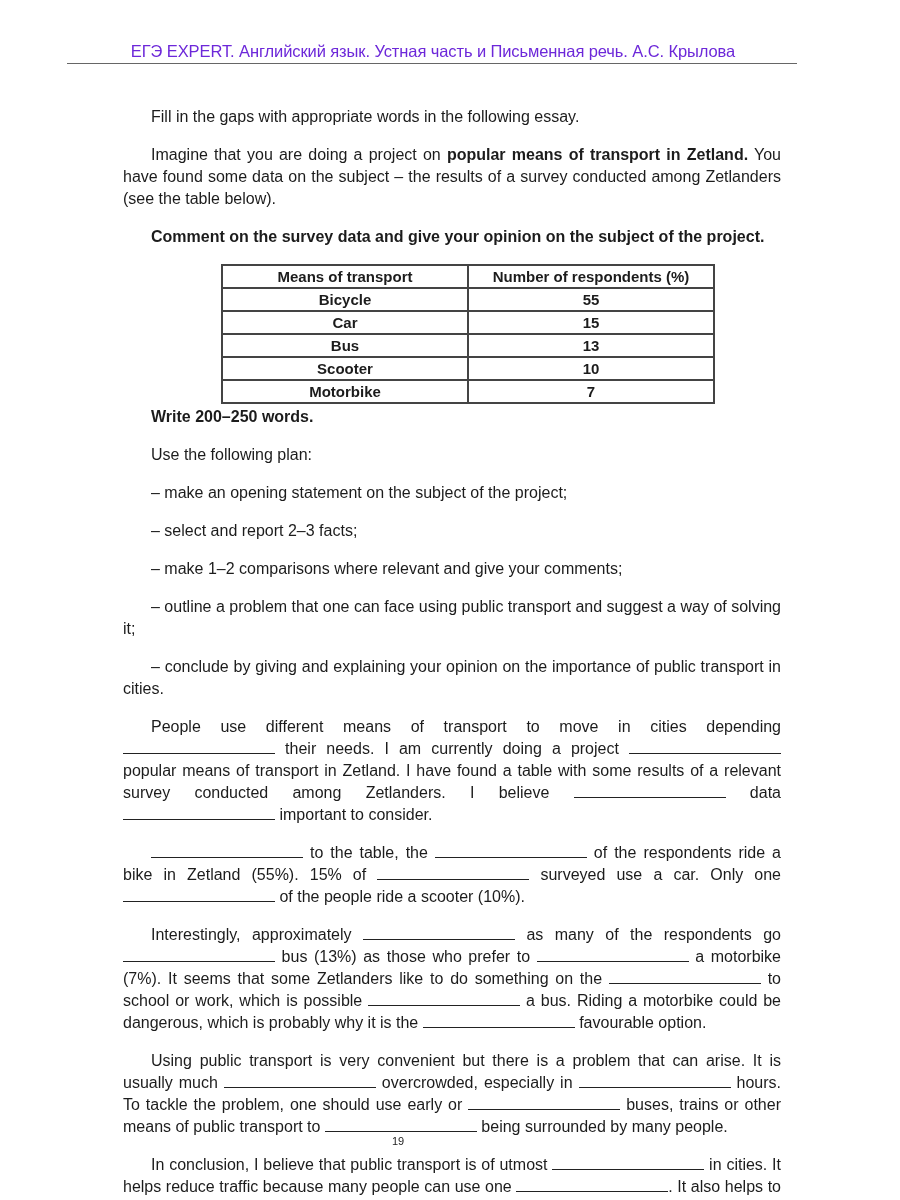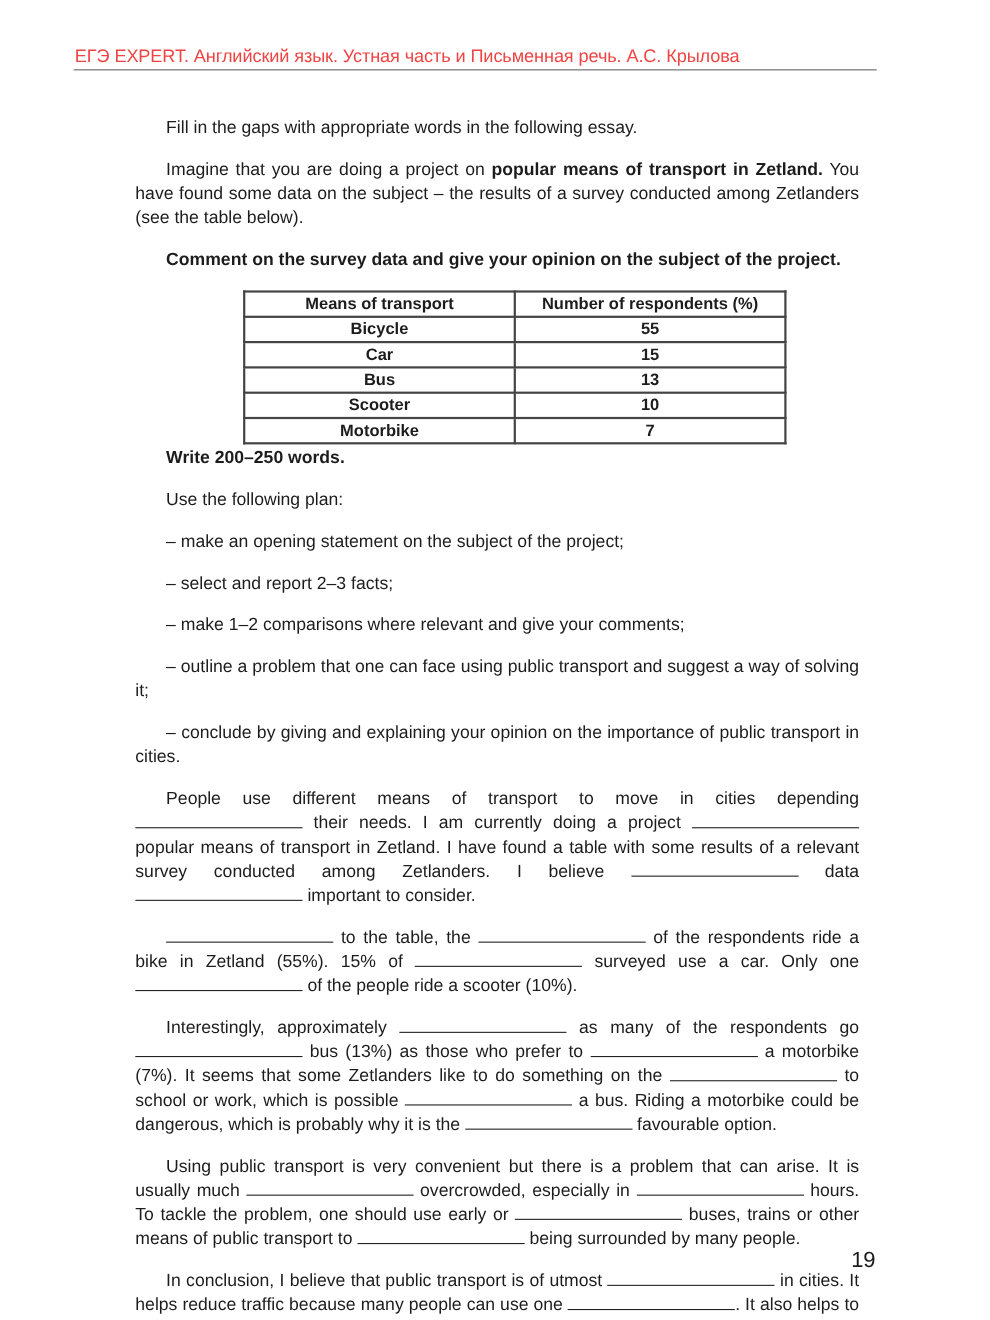--- a/index.html
+++ b/index.html
@@ -2,21 +2,21 @@
 <html><head>
 <meta charset="utf-8">
 <style>
   html, body { margin: 0; padding: 0; }
   body {
     width: 900px; height: 1200px; background: #ffffff; position: relative; overflow: hidden;
     font-family: "Liberation Sans", sans-serif; color: #1c1c1c;
   }
   .running-head {
     position: absolute; left: 68px; width: 730px; top: 42px;
-    text-align: left; font-size: 16.5px; color: #ef4444; letter-spacing: -0.1px;
+    text-align: center; font-size: 16.5px; color: #6d28d9; letter-spacing: -0.1px;
   }
   .head-rule {
     position: absolute; left: 67px; width: 730px; top: 63px; height: 0;
     border-top: 1.5px solid #666;
   }
   .content {
     position: absolute; left: 107px; width: 690px; top: 90px;
     font-size: 16px; line-height: 22px;
   }
   .task-title { font-weight: bold; font-size: 20px; margin: 3px 0 12px 28px; }
@@ -27,21 +27,21 @@
   .survey {
     margin: 6px 0 0 114px; width: 494px; border-collapse: collapse;
     font-size: 15px; line-height: 18px;
   }
   .survey td, .survey th { border: 2px solid #444; text-align: center; padding: 2px 4px 1px; font-weight: bold; }
   .survey th { font-weight: bold; }
   .survey .q { line-height: 18px; padding: 3px 4px 2px; }
   .survey .q i { font-style: italic; font-weight: bold; }
   .blank { display: inline-block; border-bottom: 1px solid #222; height: 14px; vertical-align: baseline; }
   .b150 { width: 152px; }
-  .page-num { position: absolute; left: 0; width: 796px; top: 1135px; text-align: right; font-size: 20px; }
+  .page-num { position: absolute; left: 0; width: 796px; top: 1135px; text-align: center; font-size: 11px; }
   .plan-item { text-indent: 28px; }
   .essay p { text-indent: 28px; }
 </style>
 </head>
 <body>
 
 <div class="running-head">ЕГЭ EXPERT. Английский язык. Устная часть и Письменная речь. А.С. Крылова</div>
 <div class="head-rule"></div>
 
 <div class="content">

